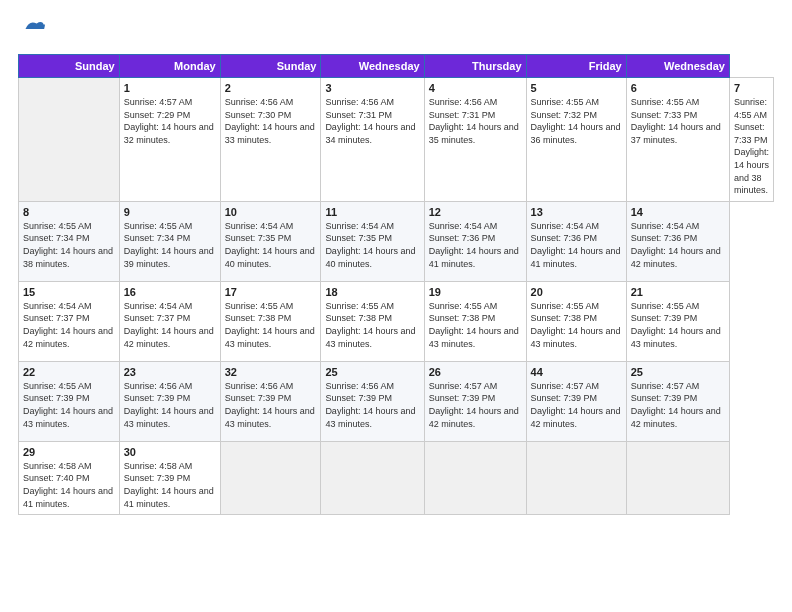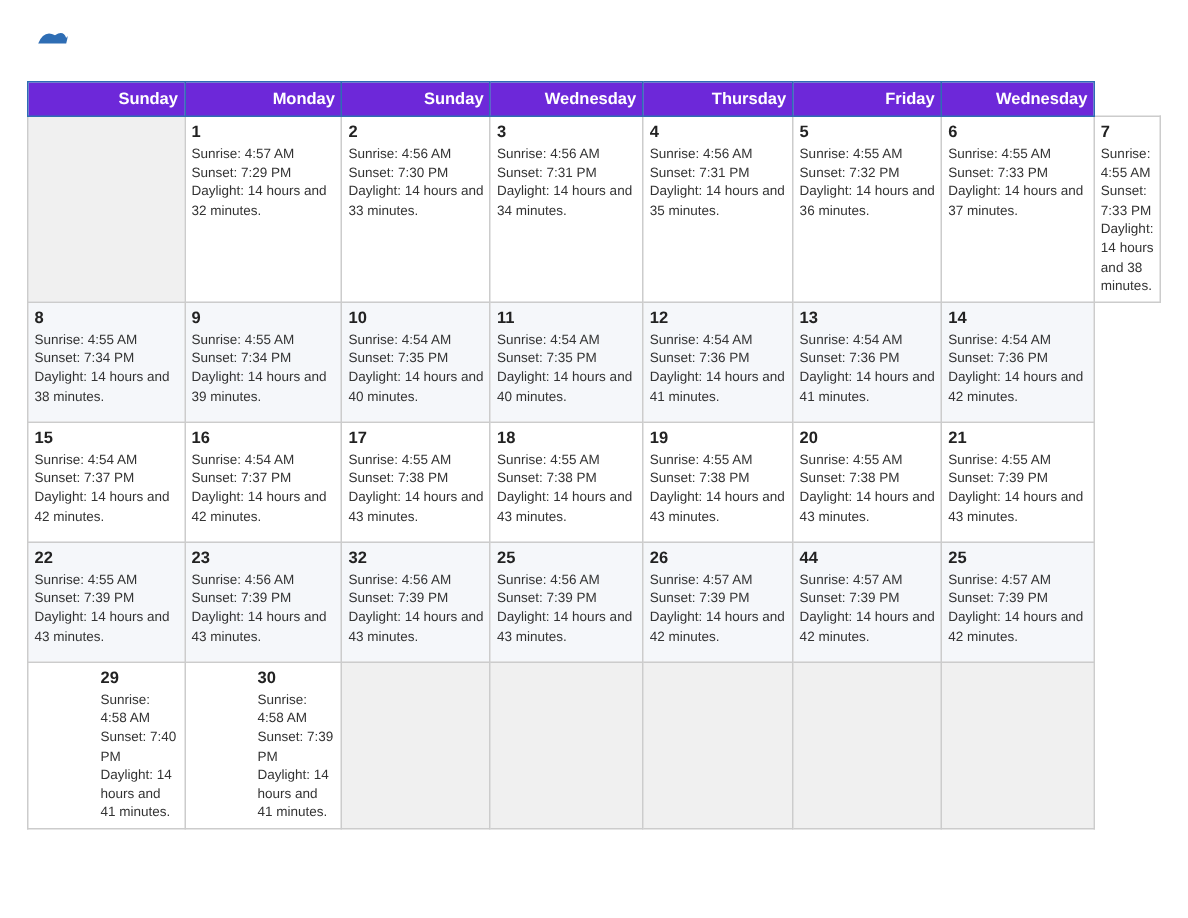--- a/index.html
+++ b/index.html
@@ -93,21 +93,20 @@
     .day-info {
       color: #333;
       font-size: 9px;
       line-height: 1.4;
     }
     .empty-cell {
       background: #f0f0f0 !important;
     }
     .last-row td {
       height: 68px;
-      padding-left: 48px;
     }
   </style>
 </head>
 <body>
 
 <div class="page">
   <div class="header">
     <div class="logo">
       <svg class="logo-icon" viewBox="0 0 30 30" xmlns="http://www.w3.org/2000/svg">
         <path d="M 8 14 Q 12 4 20 8 Q 26 4 28 10 Q 30 6 28 14 Z" fill="#2e6db4"></path>

